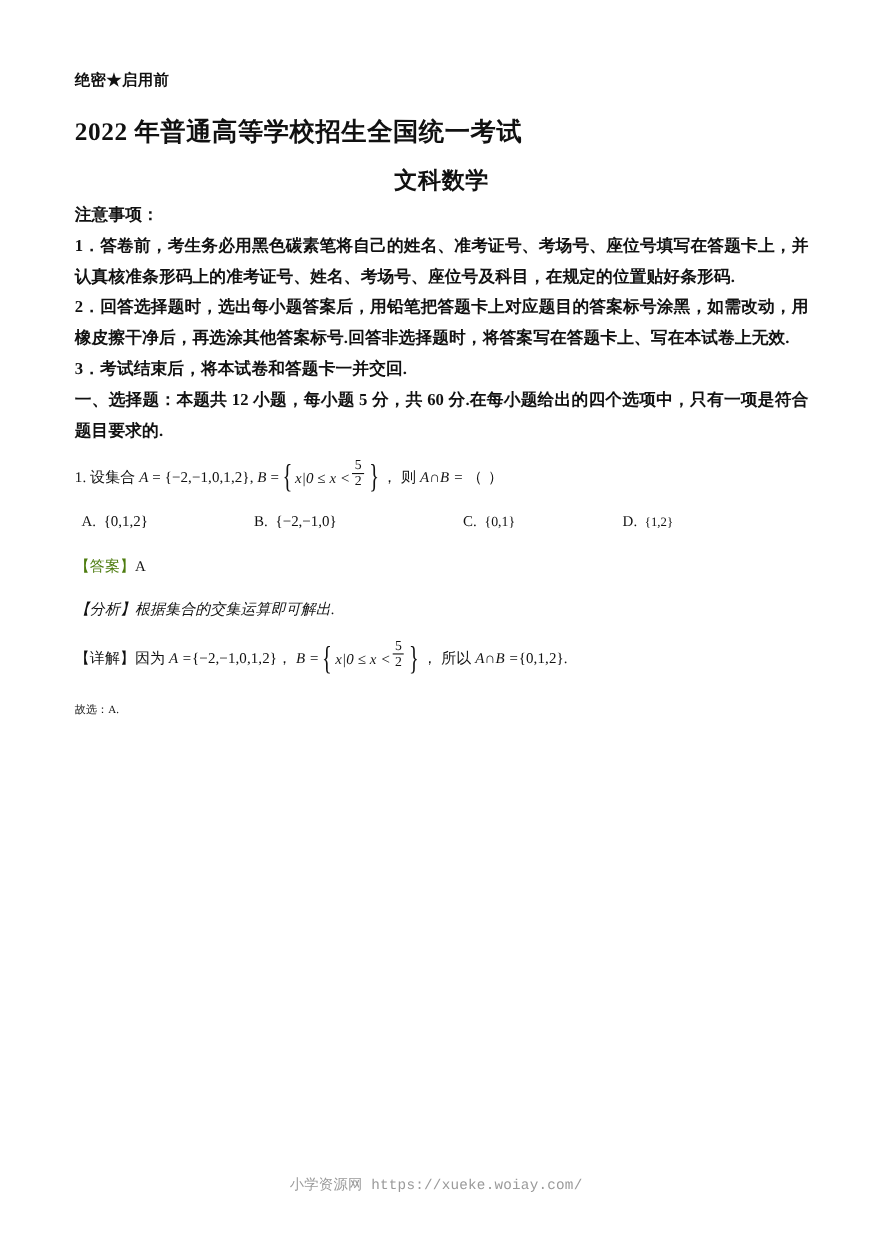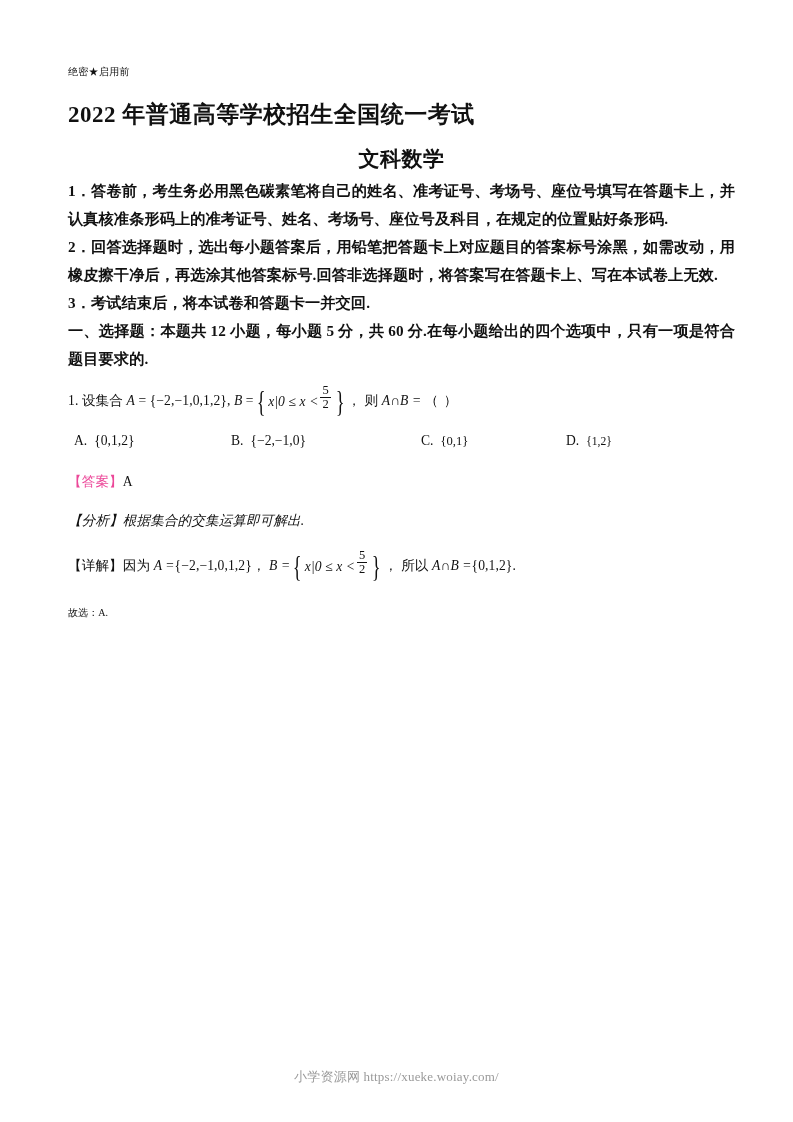--- a/index.html
+++ b/index.html
@@ -23,22 +23,22 @@
   }
   .content {
     position: absolute;
     left: 68px;
     top: 66px;
     width: 667px;
   }
 
   
   .secret-line {
-    font-size: 10px;
-    font-weight: normal;
+    font-size: 14px;
+    font-weight: bold;
     letter-spacing: 0.3px;
     margin: 0 0 22px 0;
     line-height: 1.2;
   }
   .exam-title {
     font-size: 23px;
     font-weight: bold;
     letter-spacing: 0.5px;
     margin: 0 0 16px 0;
     line-height: 1.3;
@@ -105,21 +105,21 @@
   .opt-c .mset { font-size: 12.6px; }
 
   
   .ans-line {
     font-size: 13.6px;
     line-height: 28px;
     margin-top: 10px;
     letter-spacing: 0.1px;
   }
   .tag-blue {
-    color: #ec4899;
+    color: #4d7c0f;
   }
   .ans-value { color: #111111; }
   .ana-line {
     font-size: 13.6px;
     line-height: 28px;
     margin-top: 11px;
     letter-spacing: 0.1px;
     font-style: italic;
   }
   .detail-line {
@@ -176,38 +176,39 @@
   .cap { font-family: "Liberation Serif", "DejaVu Serif", serif; }
   .paren-blank { letter-spacing: 1px; }
 
   
   .watermark {
     position: absolute;
     left: 0;
     top: 1068px;
     width: 793px;
     text-align: center;
-    font-family: Liberation Serif, serif;
+    font-family: Liberation Mono, monospace;
     font-size: 13px;
     color: #9a9a9a;
     letter-spacing: 0.2px;
   }
 </style>
 </head>
 <body>
 
 <div class="page">
   <div class="content">
 
     <div class="secret-line">绝密★启用前</div>
 
     <div class="exam-title">2022 年普通高等学校招生全国统一考试</div>
     <div class="exam-subtitle">文科数学</div>
 
     <div class="notice">
+      <p>注意事项：</p>
       <p>1．答卷前，考生务必用黑色碳素笔将自己的姓名、准考证号、考场号、座位号填写在答题卡上，并认真核准条形码上的准考证号、姓名、考场号、座位号及科目，在规定的位置贴好条形码.</p>
       <p>2．回答选择题时，选出每小题答案后，用铅笔把答题卡上对应题目的答案标号涂黑，如需改动，用橡皮擦干净后，再选涂其他答案标号.回答非选择题时，将答案写在答题卡上、写在本试卷上无效.</p>
       <p>3．考试结束后，将本试卷和答题卡一并交回.</p>
     </div>
 
     <div class="section-head">一、选择题：本题共 12 小题，每小题 5 分，共 60 分.在每小题给出的四个选项中，只有一项是符合题目要求的.</div>
 
     <div class="question">
       <div class="q-body">
         <span>1.</span>

